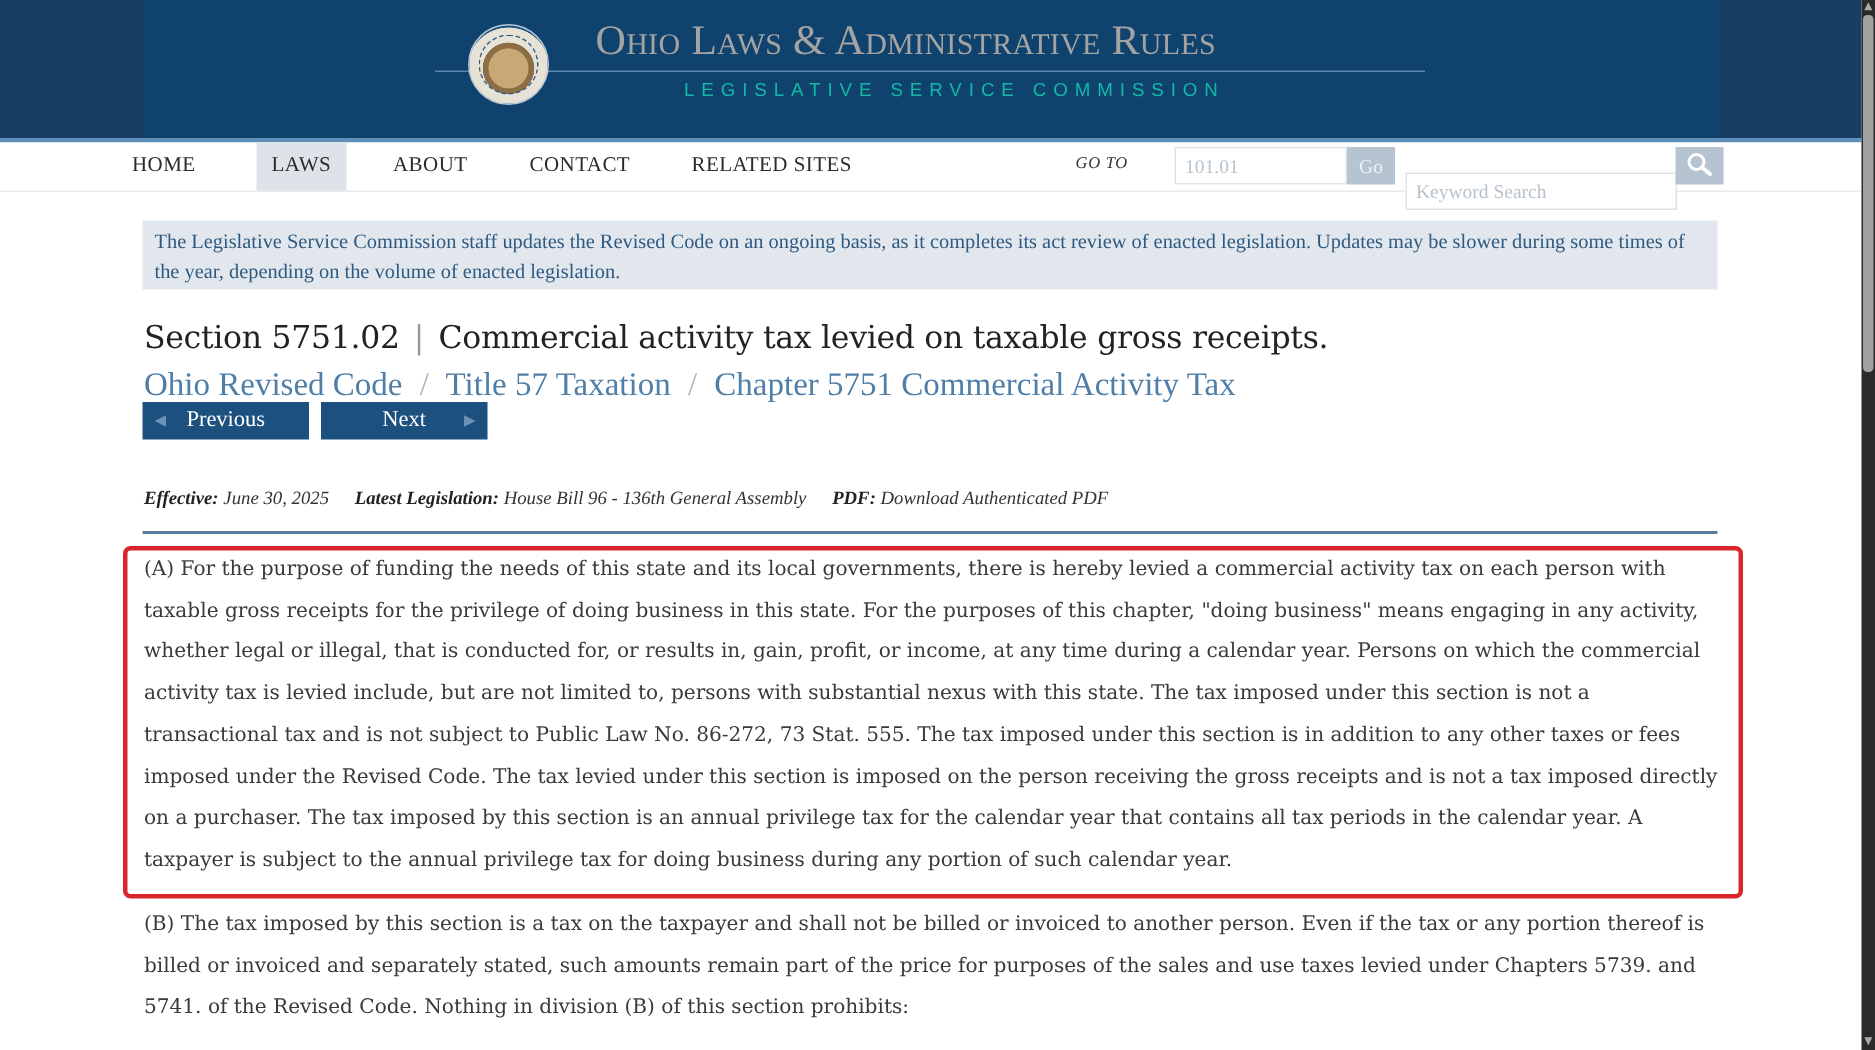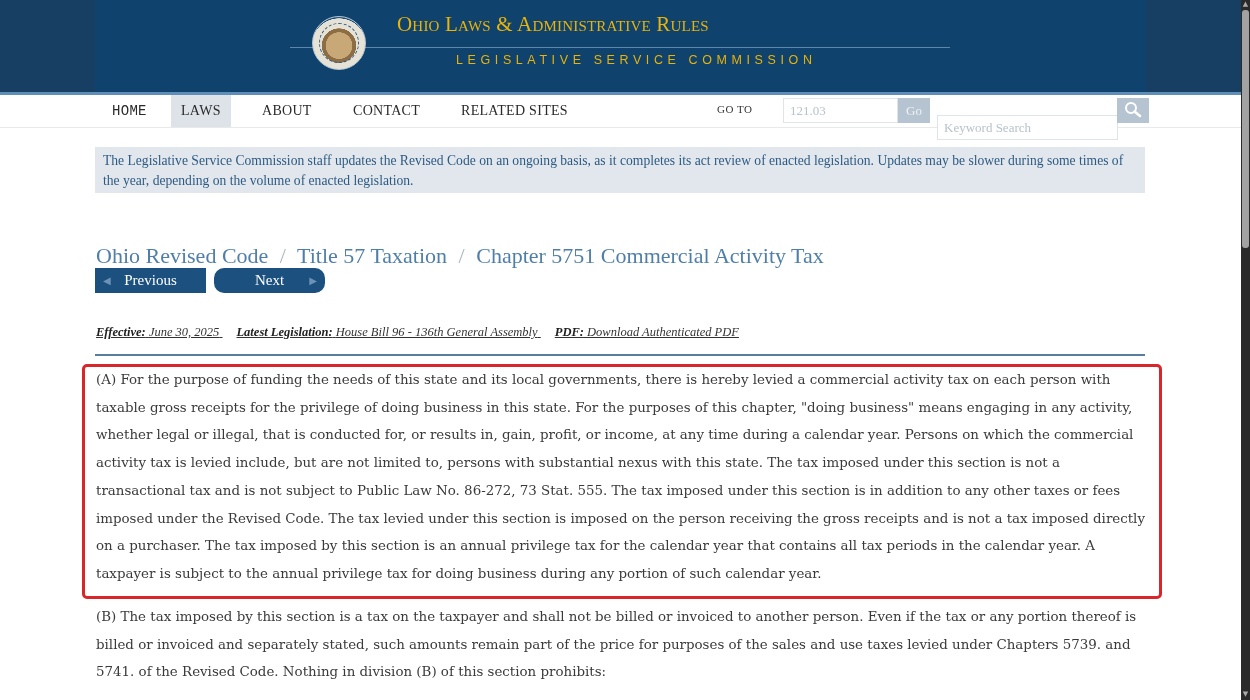--- a/index.html
+++ b/index.html
@@ -11,31 +11,31 @@
     
     .header { position: absolute; left: 0; top: 0; width: 1241px; height: 92px; background: #133f66; }
     .header .side-left { position: absolute; left: 0; top: 0; width: 95px; height: 92px; background: #163f63; }
     .header .side-right { position: absolute; right: 0; top: 0; width: 95px; height: 92px; background: #163f63; }
     .header .center { position: absolute; left: 95px; top: 0; width: 1051px; height: 92px; background: #0f426c; }
     .header-line { position: absolute; left: 290px; top: 47px; width: 660px; height: 1px; background: #5d86ad; }
     .seal { position: absolute; left: 312px; top: 16px; width: 54px; height: 54px; border-radius: 50%;
             background: radial-gradient(circle at 50% 55%, #c9a877 0 34%, #8d6e44 35% 44%, #e7e2d6 45% 70%, #1e4f7a 71% 100%);
             border: 1px solid #b7c6d6; }
     .seal-ring { position: absolute; left: 6px; top: 6px; width: 40px; height: 40px; border-radius: 50%; border: 1px dashed #2d5d88; }
-    .site-title { position: absolute; left: 397px; top: 12px; font-family: "Liberation Serif", serif; color: #eab308;
-                  font-size: 21px; letter-spacing: 0.2px; font-variant: small-caps; white-space: nowrap; }
-    .site-subtitle { position: absolute; left: 456px; top: 53px; font-family: "Liberation Sans", sans-serif; color: #eab308;
+    .site-title { position: absolute; left: 397px; top: 12px; font-family: "Liberation Serif", serif; color: #a3a3a3;
+                  font-size: 28px; letter-spacing: 0.2px; font-variant: small-caps; white-space: nowrap; }
+    .site-subtitle { position: absolute; left: 456px; top: 53px; font-family: "Liberation Sans", sans-serif; color: #14b8a6;
                      font-size: 12.5px; letter-spacing: 4.6px; white-space: nowrap; }
     .header-bottom { position: absolute; left: 0; top: 92px; width: 1241px; height: 3px; background: #5f8fb8; }
 
     
     .nav { position: absolute; left: 0; top: 95px; width: 1241px; height: 33px; background: #fff; border-bottom: 1px solid #e7e9eb; }
     .nav-item { position: absolute; top: 0; height: 32px; line-height: 32px; font-family: "Liberation Serif", serif; font-size: 14px; color: #2a2a2a; letter-spacing: 0.3px; padding: 0 10px; }
     .nav-item.active { background: #dde3e8; }
-    .goto-label { position: absolute; left: 717px; top: 8px; font-family: "Liberation Serif", serif; font-size: 11px; color: #333; letter-spacing: 0.5px; }
+    .goto-label { position: absolute; left: 717px; top: 8px; font-family: "Liberation Serif", serif; font-size: 11px; color: #333; letter-spacing: 0.5px; font-style: italic; }
     .goto-input { position: absolute; left: 783px; top: 3px; width: 115px; height: 25px; border: 1px solid #dfe4e8; background: #fff;
                   font-family: "Liberation Serif", serif; font-size: 13px; color: #b8c2cc; padding-left: 6px; line-height: 23px; }
     .goto-btn { position: absolute; left: 898px; top: 3px; width: 32px; height: 25px; background: #b6c4d1; color: #eef2f6;
                 font-family: "Liberation Serif", serif; font-size: 13px; text-align: center; line-height: 25px; }
     .search-input { position: absolute; left: 937px; top: 20px; width: 181px; height: 25px; border: 1px solid #dfe4e8; background: #fff;
                     font-family: "Liberation Serif", serif; font-size: 13px; color: #b8c2cc; padding-left: 6px; line-height: 23px; }
     .search-btn { position: absolute; left: 1117px; top: 3px; width: 32px; height: 25px; background: #b6c4d1; }
     .search-btn svg { position: absolute; left: 7px; top: 3px; }
 
     
@@ -47,21 +47,21 @@
     .section-title .sep { color: #999; font-weight: normal; padding: 0 3px; }
     .breadcrumb { position: absolute; left: 96px; top: 243px; font-family: "Liberation Serif", serif; font-size: 22px; color: #4f7fa9; white-space: nowrap; }
     .breadcrumb .slash { color: #aab6c2; padding: 0 6px; }
     .breadcrumb a { color: #4f7fa9; text-decoration: none; }
 
     .pager-btn { position: absolute; top: 268px; height: 25px; background: #1c507f; color: #fff; font-family: "Liberation Serif", serif;
                  font-size: 15px; line-height: 25px; text-align: center; }
     .pager-btn .arrow { position: absolute; top: 0; font-size: 10px; color: #6d92b5; }
 
     
-    .meta { position: absolute; left: 96px; top: 325px; font-family: "Liberation Serif", serif; font-size: 12.5px; font-style: italic; color: #333; white-space: nowrap; text-decoration: underline; }
+    .meta { position: absolute; left: 96px; top: 325px; font-family: "Liberation Serif", serif; font-size: 12.5px; font-style: italic; color: #333; white-space: nowrap; }
     .meta b { font-weight: bold; color: #222; }
     .meta .group { margin-right: 14px; }
     .meta-rule { position: absolute; left: 95px; top: 354px; width: 1050px; height: 2px; background: #587d9f; }
 
     
     .highlight-box { position: absolute; left: 82px; top: 364px; width: 1080px; height: 235px; border: 3px solid #d9262b; border-radius: 5px; }
     .para { position: absolute; left: 96px; width: 1052px; font-family: "DejaVu Serif", serif; font-size: 13.4px; line-height: 27.7px; color: #3a3a3a; }
     .para-a { top: 366px; }
     .para-b { top: 603px; }
 
@@ -83,55 +83,60 @@
     <div class="header-line"></div>
     <div class="seal">
       <div class="seal-ring"></div>
     </div>
     <div class="site-title">Ohio Laws &amp; Administrative Rules</div>
     <div class="site-subtitle">LEGISLATIVE SERVICE COMMISSION</div>
   </div>
   <div class="header-bottom"></div>
 
   <div class="nav">
-    <div class="nav-item" style="left:102px;font-family:Liberation Mono, monospace;">HOME</div>
+    <div class="nav-item" style="left:78px;">HOME</div>
     <div class="nav-item active" style="left:171px;text-align:right;">LAWS</div>
     <div class="nav-item" style="left:252px;">ABOUT</div>
     <div class="nav-item" style="left:343px;">CONTACT</div>
     <div class="nav-item" style="left:451px;">RELATED SITES</div>
 
     <div class="goto-label">GO TO</div>
-    <div class="goto-input">121.03</div>
+    <div class="goto-input">101.01</div>
     <div class="goto-btn">Go</div>
 
     <div class="search-input">Keyword Search</div>
     <div class="search-btn">
       <svg width="18" height="18" viewBox="0 0 18 18">
         <circle cx="7" cy="7" r="5" fill="none" stroke="#ffffff" stroke-width="2"></circle>
         <line x1="10.5" y1="10.5" x2="16" y2="15" stroke="#ffffff" stroke-width="2.6" stroke-linecap="round"></line>
       </svg>
     </div>
   </div>
 
   <div class="notice">The Legislative Service Commission staff updates the Revised Code on an ongoing basis, as it completes its act review of enacted legislation. Updates may be slower during some times of the year, depending on the volume of enacted legislation.</div>
 
+  <div class="section-title">
+    <span>Section 5751.02</span>
+    <span class="sep">|</span>
+    <span>Commercial activity tax levied on taxable gross receipts.</span>
+  </div>
 
   <div class="breadcrumb">
     <a>Ohio Revised Code</a>
     <span class="slash">/</span>
     <a>Title 57 Taxation</a>
     <span class="slash">/</span>
     <a>Chapter 5751 Commercial Activity Tax</a>
   </div>
 
   <div class="pager-btn" style="left:95px; width:111px;">
     <span class="arrow" style="left:8px;">◀</span>
     <span>Previous</span>
   </div>
-  <div class="pager-btn" style="left:214px; width:111px;border-radius:10px;">
+  <div class="pager-btn" style="left:214px; width:111px;">
     <span>Next</span>
     <span class="arrow" style="right:8px;">▶</span>
   </div>
 
   <div class="meta">
     <span class="group">
       <b>Effective:</b>
       <span>June 30, 2025</span>
     </span>
     <span class="group">

